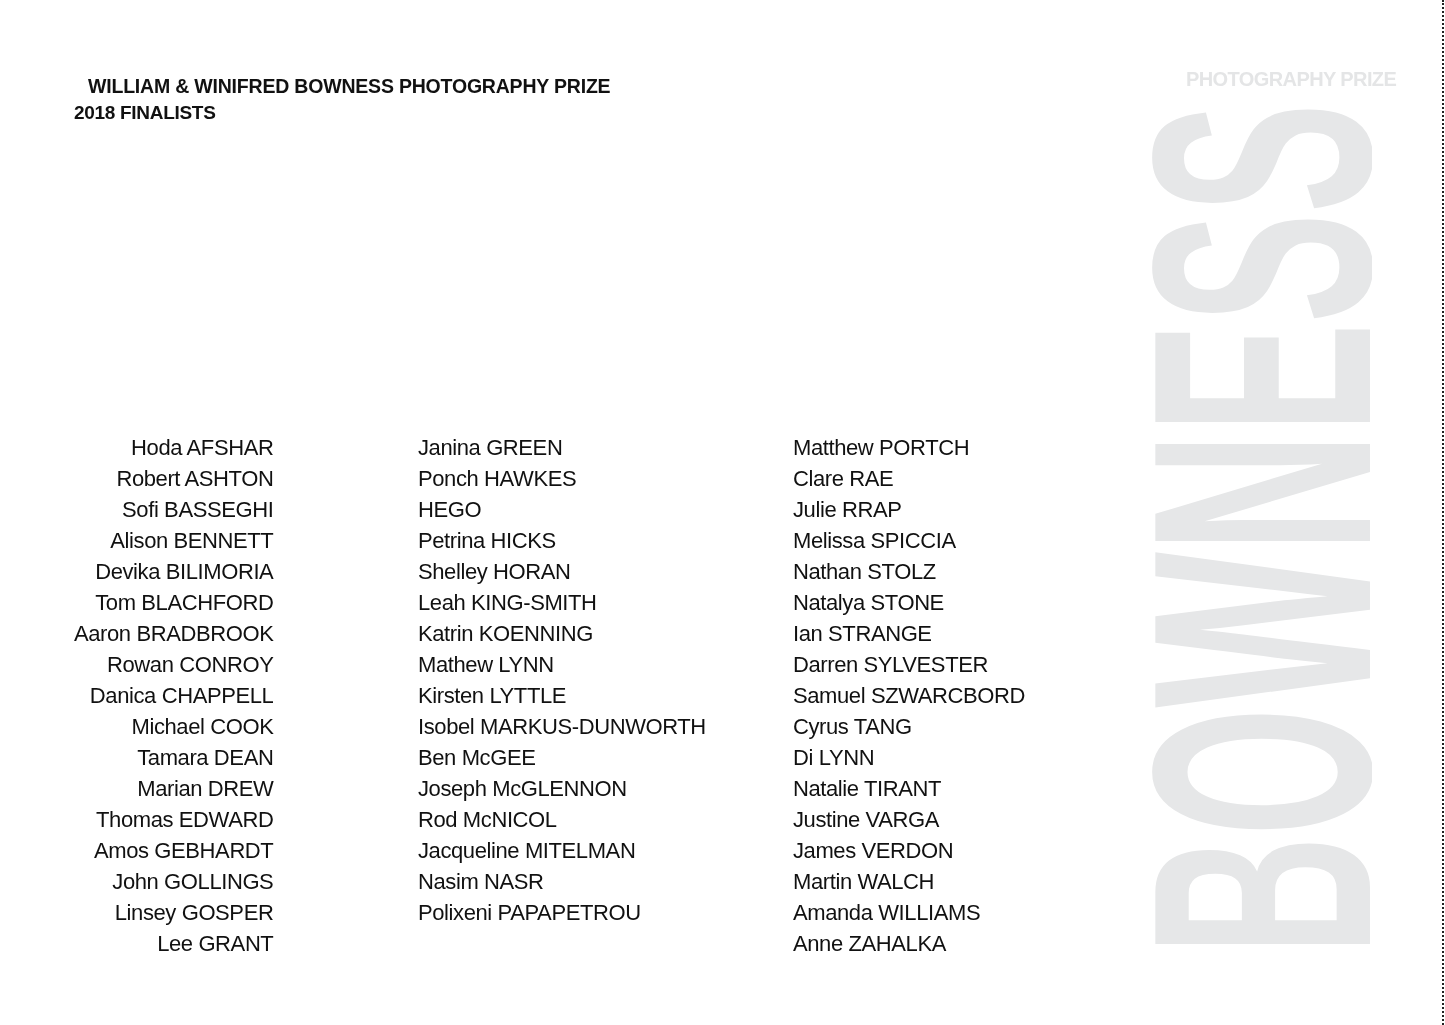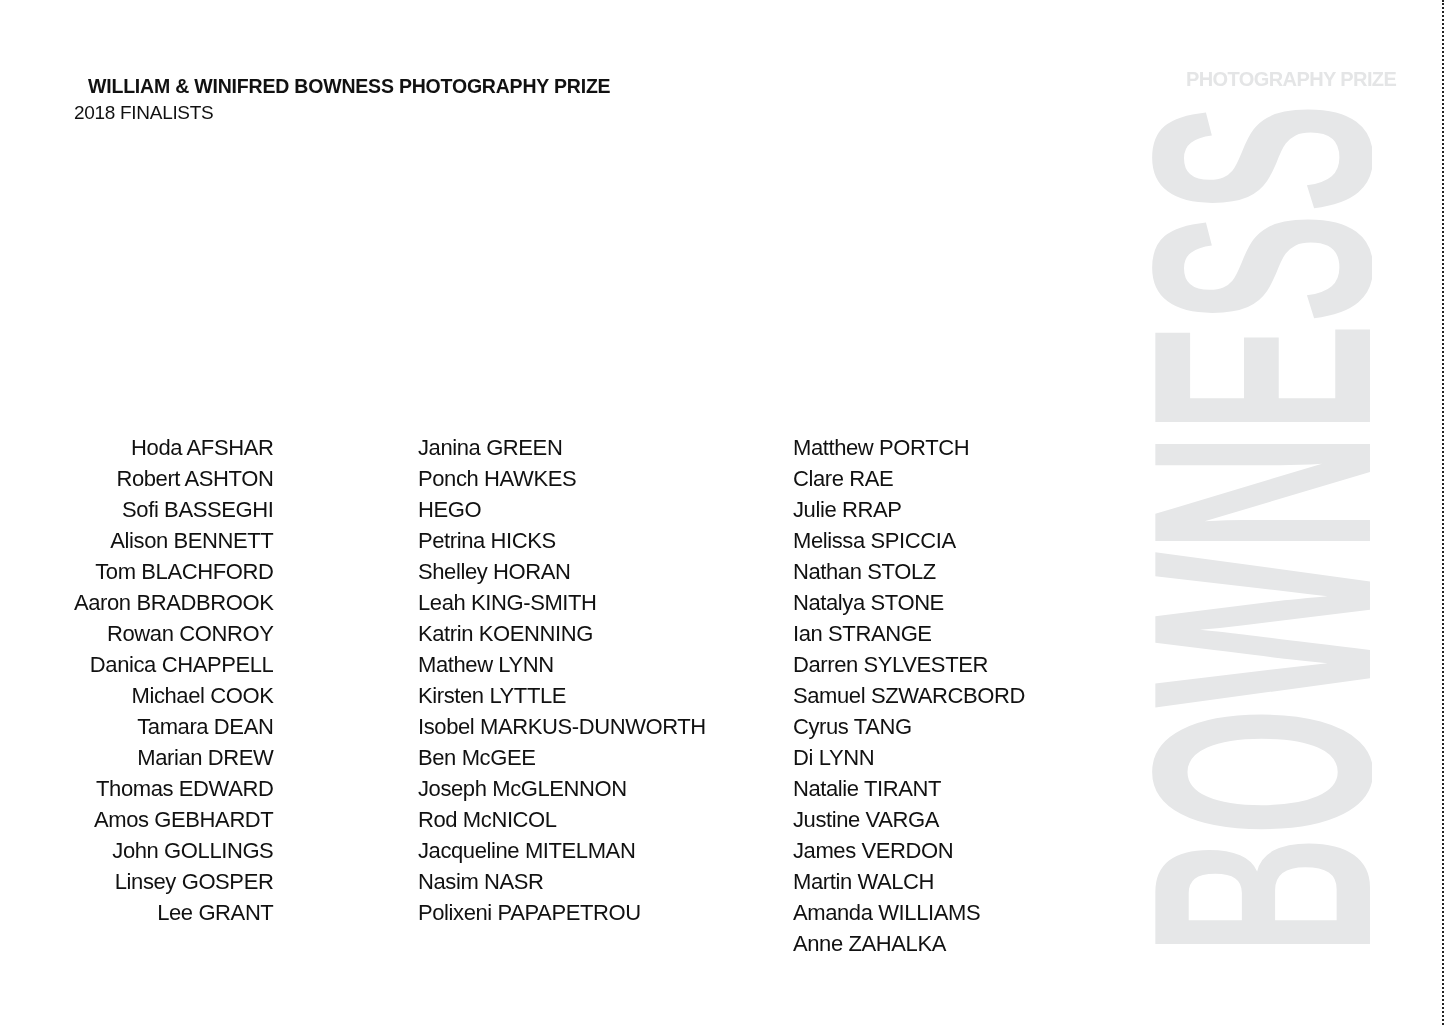--- a/index.html
+++ b/index.html
@@ -31,21 +31,21 @@
     .title {
       font-size: 19.5px;
       font-weight: bold;
       letter-spacing: -0.2px;
       line-height: 24px;
       white-space: nowrap;
       margin-left: 14px;
     }
     .subtitle {
       font-size: 19px;
-      font-weight: normal;
+      font-weight: bold;
       line-height: 30px;
       letter-spacing: -0.3px;
       white-space: nowrap;
     }
     .columns {
       position: absolute;
       top: 432px;
       left: 0;
       width: 1130px;
       height: 540px;
@@ -95,20 +95,21 @@
   <div class="title">WILLIAM &amp; WINIFRED BOWNESS PHOTOGRAPHY PRIZE</div>
   <div class="subtitle">2018 FINALISTS</div>
 </div>
 
 <div class="columns">
   <ul class="col col-1">
     <li>Hoda AFSHAR</li>
     <li>Robert ASHTON</li>
     <li>Sofi BASSEGHI</li>
     <li>Alison BENNETT</li>
+    <li>Devika BILIMORIA</li>
     <li>Tom BLACHFORD</li>
     <li>Aaron BRADBROOK</li>
     <li>Rowan CONROY</li>
     <li>Danica CHAPPELL</li>
     <li>Michael COOK</li>
     <li>Tamara DEAN</li>
     <li>Marian DREW</li>
     <li>Thomas EDWARD</li>
     <li>Amos GEBHARDT</li>
     <li>John GOLLINGS</li>

